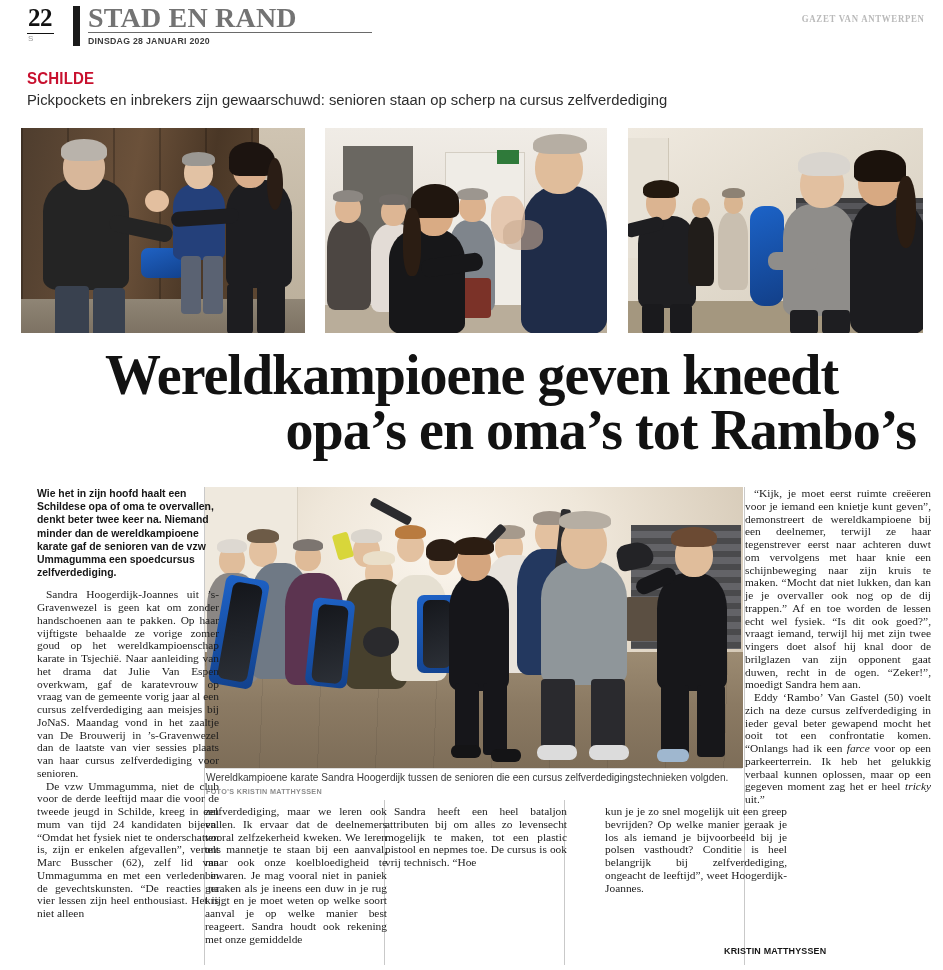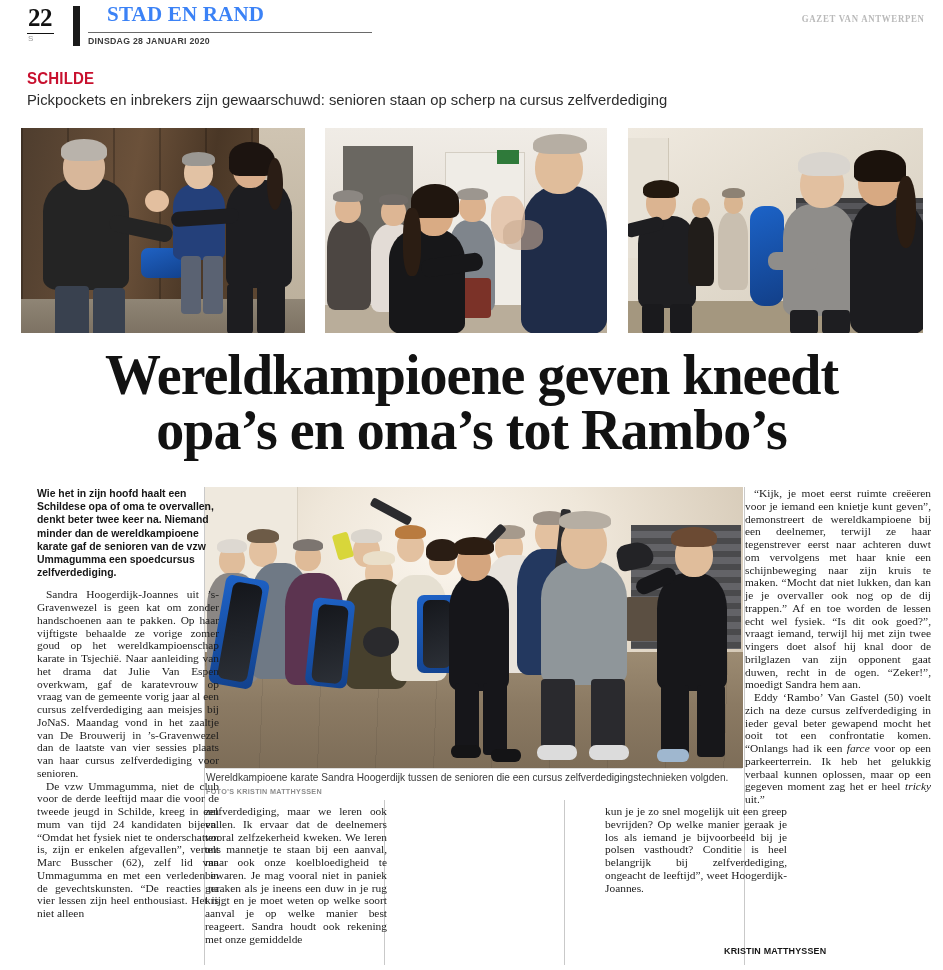--- a/index.html
+++ b/index.html
@@ -19,22 +19,22 @@
     position:absolute;left:28px;top:4px;
     font-family:"Liberation Serif", serif;
     font-weight:bold;font-size:25px;letter-spacing:-0.5px;color:#111;
   }
   .folio-rule{position:absolute;left:27px;top:33px;width:27px;height:1px;background:#111;}
   .folio-sub{position:absolute;left:28px;top:34px;font-family:"Liberation Sans", sans-serif;font-size:8px;color:#999;}
   .mast-bar{position:absolute;left:73px;top:6px;width:7px;height:40px;background:#1a1a1a;}
   .mast-title{
     position:absolute;left:88px;top:4px;
     font-family:"Liberation Serif", serif;
-    font-weight:bold;font-size:21px;color:#3b82f6;
-    letter-spacing:0.2px;line-height:1;margin-left:19px;
+    font-weight:bold;font-size:28px;color:#737373;
+    letter-spacing:0.2px;line-height:1;
   }
   .mast-rule{position:absolute;left:88px;top:32px;width:284px;height:1px;background:#6a6a6a;}
   .mast-date{
     position:absolute;left:88px;top:35px;
     font-family:"Liberation Sans", sans-serif;
     font-size:9.5px;font-weight:bold;color:#3b3b3b;letter-spacing:0.3px;
     transform:scaleX(0.92);transform-origin:left top;
   }
   .mast-brand{
     position:absolute;right:18px;top:13px;
@@ -80,21 +80,21 @@
   .headline{
     position:absolute;left:27px;top:348px;width:889px;
     text-align:center;
     font-family:"Liberation Serif", serif;
     font-weight:bold;
     font-size:56px;
     line-height:0.99;
     letter-spacing:-1px;
     color:#121212;
   }
-  .headline .l2{display:block;}
+  .headline .l2{display:block;text-align:right;}
 
   
   .colwrap{position:absolute;left:21px;top:487px;width:902px;height:478px;}
   .col{position:absolute;top:0;width:182px;font-size:11.2px;line-height:12.6px;}
   .c1{left:16px;}
   .c2{left:184px;}
   .c3{left:364px;}
   .c4{left:544px;margin-left:40px;}
   .c5{left:724px;width:186px;}
 
@@ -364,20 +364,21 @@
       <p class="lead">Wie het in zijn hoofd haalt een Schildese opa of oma te overvallen, denkt beter twee keer na. Niemand minder dan de wereldkampioene karate gaf de senioren van de vzw Ummagumma een spoedcursus zelfverdediging.</p>
       <p class="body">Sandra Hoogerdijk-Joannes uit ’s-Gravenwezel is geen kat om zonder handschoenen aan te pakken. Op haar vijftigste behaalde ze vorige zomer goud op het wereldkampioenschap karate in Tsjechië. Naar aanleiding van het drama dat Julie Van Espen overkwam, gaf de karatevrouw op vraag van de gemeente vorig jaar al een cursus zelfverdediging aan meisjes bij JoNaS. Maandag vond in het zaaltje van De Brouwerij in ’s-Gravenwezel dan de laatste van vier sessies plaats van  haar cursus zelfverdediging voor senioren.</p>
       <p class="body">De vzw Ummagumma, niet de club voor de derde leeftijd maar die voor de tweede jeugd in Schilde, kreeg in een mum van tijd 24 kandidaten bijeen. “Omdat het fysiek niet te onderschatten is, zijn er enkelen afgevallen”, vertelt Marc Busscher (62), zelf lid van Ummagumma en met een verleden in de gevechtskunsten. “De reacties na vier lessen zijn heel enthousiast. Het is niet alleen</p>
     </div>
 
     <div class="col c2" style="top:318px;">
       <p class="body noind">zelfverdediging, maar we leren ook vallen. Ik ervaar dat de deelnemers vooral zelfzekerheid kweken. We leren ons mannetje te staan bij een aanval, maar ook onze koelbloedigheid te bewaren. Je mag vooral niet in paniek geraken als je ineens een duw in je rug krijgt en je moet weten op welke soort aanval je op welke manier best reageert. Sandra houdt ook rekening met onze gemiddelde</p>
     </div>
 
     <div class="col c3" style="top:318px;">
+      <p class="body">Sandra heeft een heel bataljon attributen bij om alles zo levensecht mogelijk te maken, tot een plastic pistool en nepmes toe. De cursus is ook vrij technisch. “Hoe</p>
     </div>
 
     <div class="col c4" style="top:318px;">
       <p class="body noind">kun je je zo snel mogelijk uit een greep bevrijden? Op welke manier geraak je los als iemand je bijvoorbeeld bij je polsen vasthoudt? Conditie is heel belangrijk bij zelfverdediging, ongeacht de leeftijd”, weet Hoogerdijk-Joannes.</p>
     </div>
 
     <div class="col c5">
       <p class="body">“Kijk, je moet eerst ruimte creëeren voor je iemand een knietje kunt geven”, demonstreert de wereldkampioene bij een deelnemer, terwijl ze haar tegenstrever eerst naar achteren duwt om vervolgens met haar knie een schijnbeweging naar zijn kruis te maken. “Mocht dat niet lukken, dan kan je je overvaller ook nog op de dij trappen.” Af en toe worden de lessen echt wel fysiek. “Is dit ook goed?”, vraagt iemand, terwijl hij met zijn twee vingers doet alsof hij knal door de brilglazen van zijn opponent gaat duwen, recht in de ogen. “Zeker!”, moedigt Sandra hem aan.</p>
       <p class="body"><span>Eddy ‘Rambo’ Van Gastel (50) voelt zich na deze cursus zelfverdediging in ieder geval beter gewapend mocht het ooit tot een confrontatie komen. “Onlangs had ik een </span><em>farce</em><span> voor op een parkeerterrein. Ik heb het gelukkig verbaal kunnen oplossen, maar op een gegeven moment zag het er heel </span><em>tricky</em><span> uit.”</span></p>
     </div>

